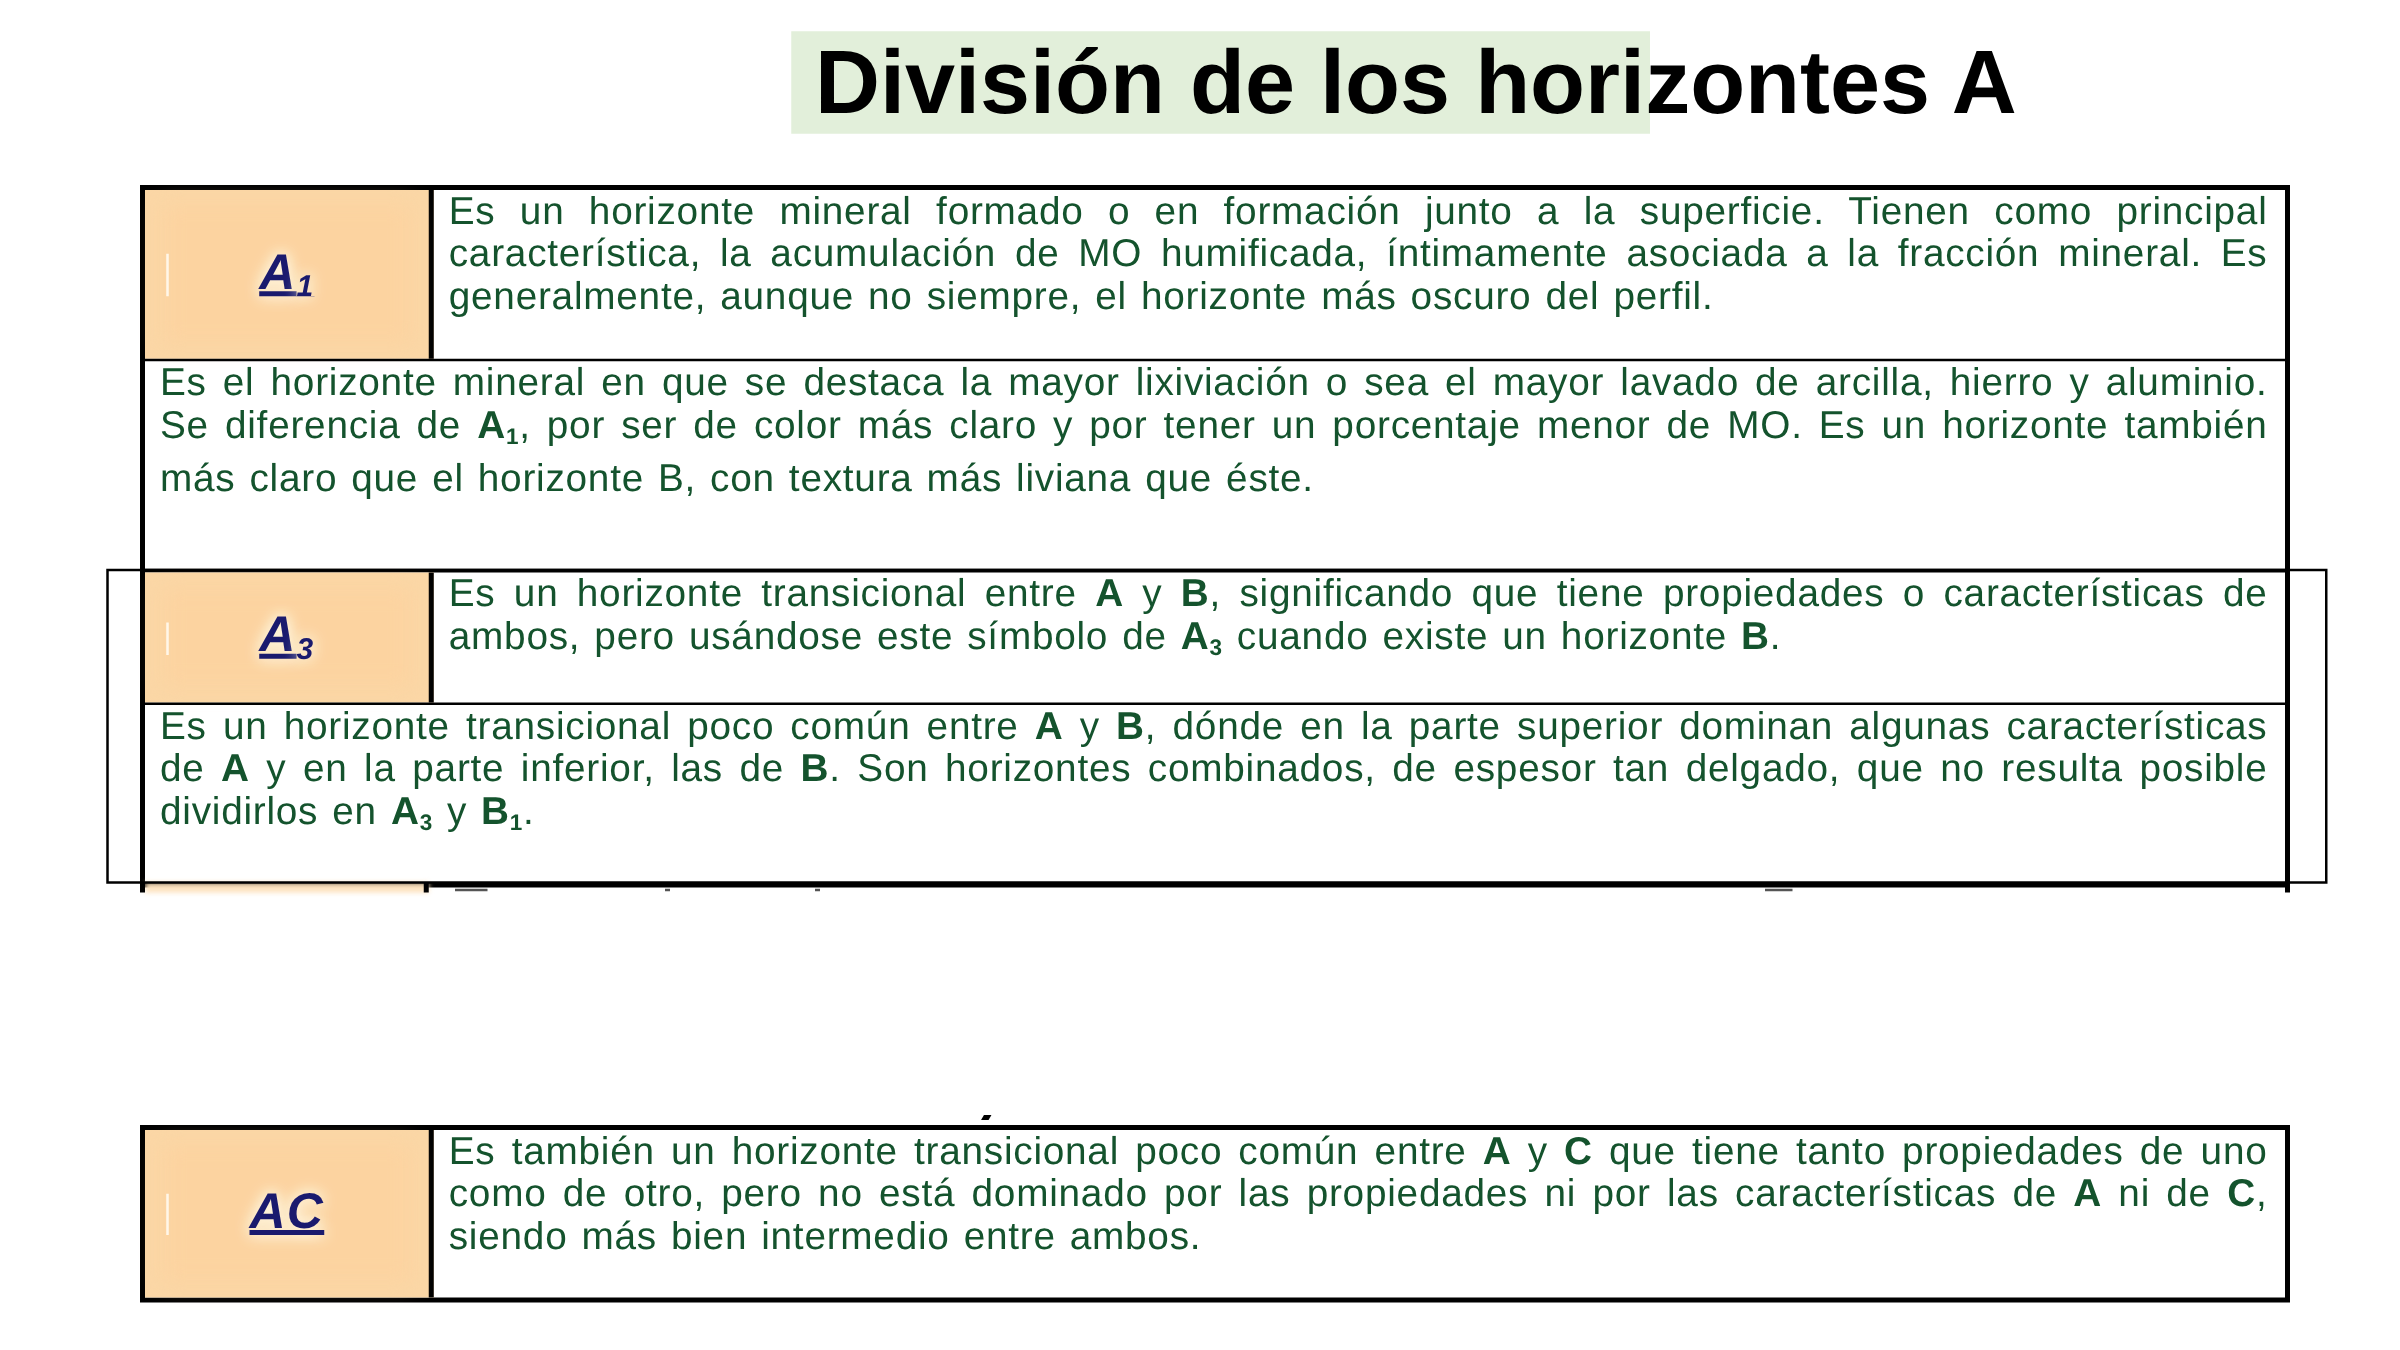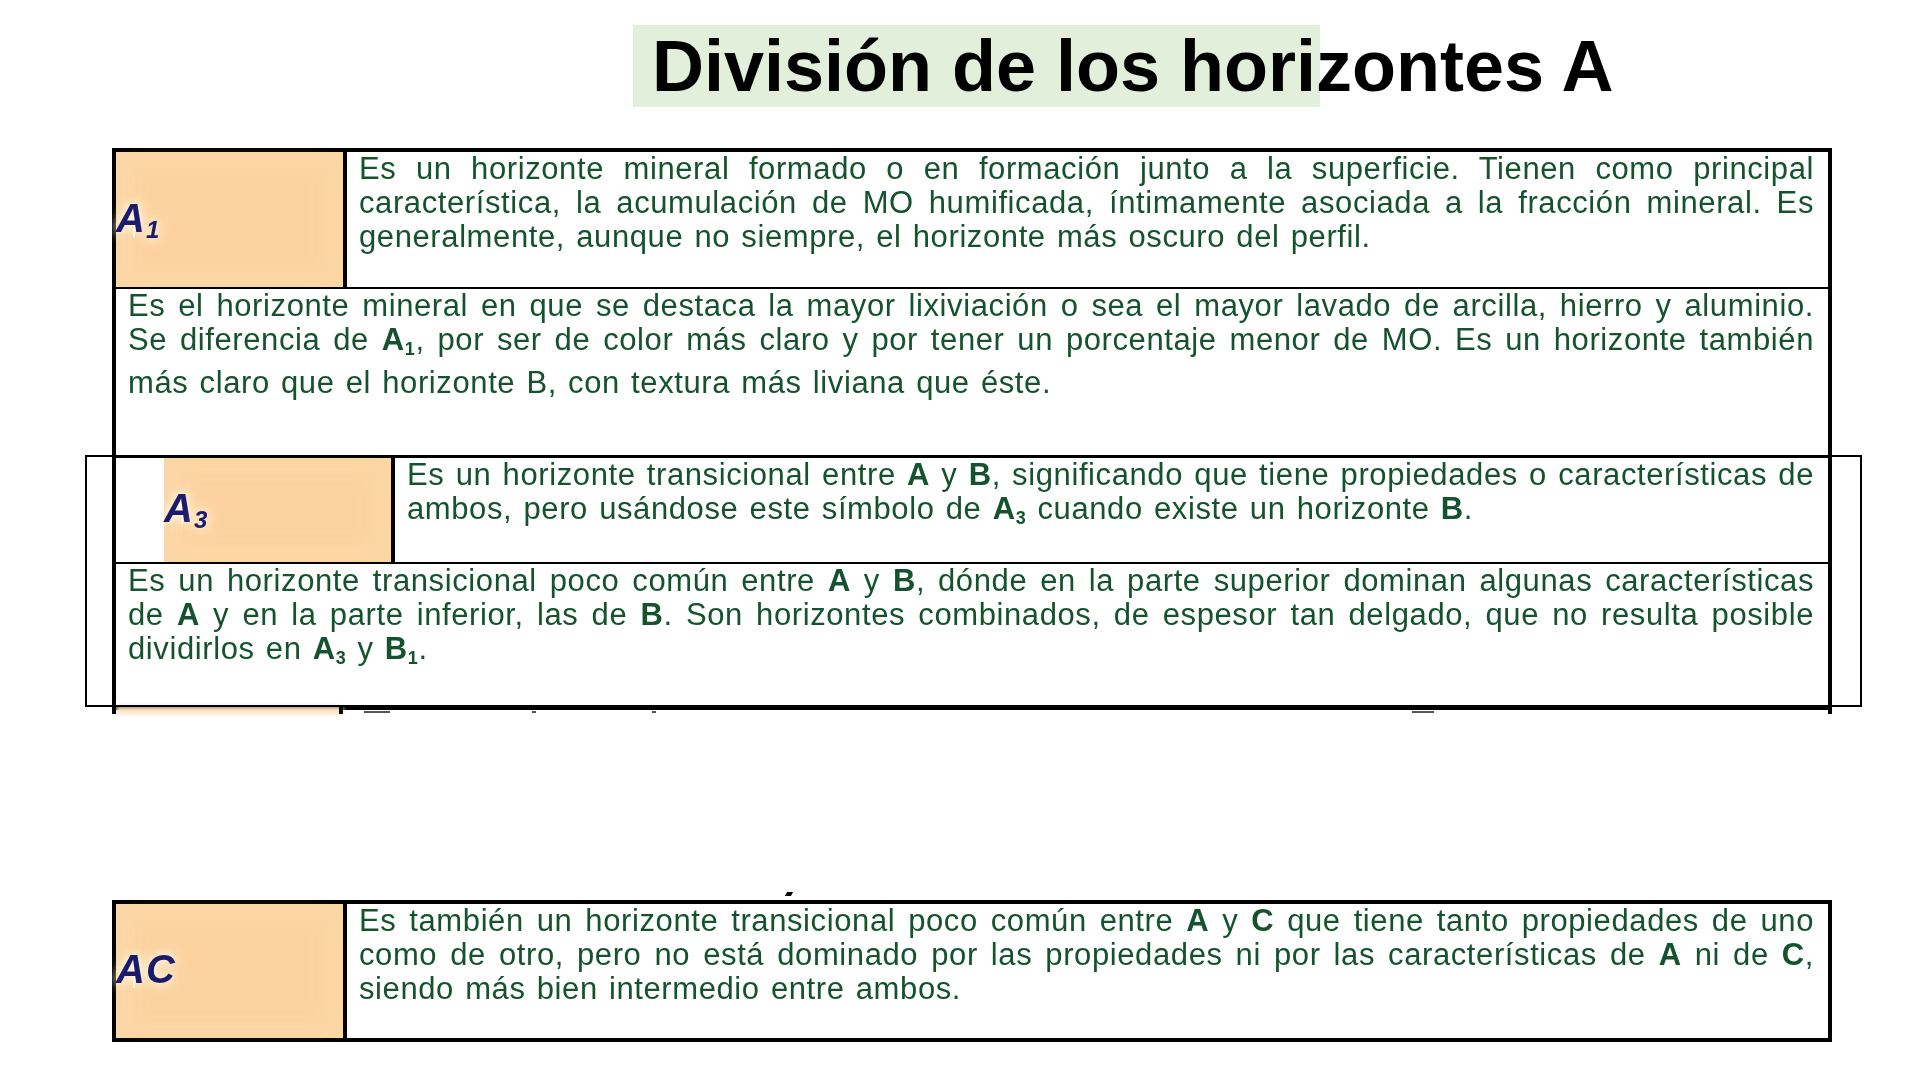--- a/index.html
+++ b/index.html
@@ -31,24 +31,25 @@
   .label-cell::before {
     content: ""; position: absolute; left: 14px; right: 14px; top: 12px; bottom: 12px;
     background: #fcd3a0; filter: blur(8px);
   }
   .label-cell .tick {
     position: absolute; left: 17px; top: 38%; width: 2px; height: 25%;
     background: #fff7ea;
   }
   .label-text {
     position: absolute; left: 0; right: 0; top: 50%; transform: translateY(-50%);
-    font-weight: bold; font-style: italic;
+    text-align: center; font-weight: bold; font-style: italic;
     font-size: 40px; color: #1a1a6e;
     text-shadow: 0 0 10px #fffbe8, 0 0 14px #fff6dd;
     letter-spacing: 1px;
+    text-decoration: underline;
   }
   .label-text sub { font-size: 24px; vertical-align: -6px; }
   .desc-cell {
     flex: 1; height: 100%; box-sizing: border-box;
     padding: 0 14px 0 12px;
     font-size: 31px; line-height: 34.2px; color: #14532d;
     text-align: justify; text-align-last: left;
     letter-spacing: 0.6px; word-spacing: 2px;
     overflow: hidden;
   }
@@ -81,21 +82,21 @@
     </div>
     <div class="desc-cell">Es un horizonte mineral formado o en formación junto a la superficie. Tienen como principal característica, la acumulación de MO humificada, íntimamente asociada a la fracción mineral. Es generalmente, aunque no siempre, el horizonte más oscuro del perfil.</div>
   </div>
   <div class="hline" style="top:135px;"></div>
 
   <div class="row" style="top:137px; height:166px;">
     <div class="desc-cell">Es el horizonte mineral en que se destaca la mayor lixiviación o sea el mayor lavado de arcilla, hierro y aluminio. Se diferencia de <b>A<sub>1</sub></b>, por ser de color más claro y por tener un porcentaje menor de MO. Es un horizonte también más claro que el horizonte B, con textura más liviana que éste.</div>
   </div>
   <div class="hline" style="top:303px; height:3px;"></div>
 
-  <div class="row" style="top:306px; height:104px;padding-left:48px;">
+  <div class="row" style="top:306px; height:104px;">
     <div class="label-cell">
       <span class="tick"></span>
       <div class="label-text"><span>A</span><sub>3</sub></div>
     </div>
     <div class="desc-cell">Es un horizonte transicional entre <b>A</b> y <b>B</b>, significando que tiene propiedades o características de ambos, pero usándose este símbolo de <b>A<sub>3</sub></b> cuando existe un horizonte <b>B</b>.</div>
   </div>
   <div class="hline" style="top:410px;"></div>
 
   <div class="row" style="top:412px; height:142px;">
     <div class="desc-cell">Es un horizonte transicional poco común entre <b>A</b> y <b>B</b>, dónde en la parte superior dominan algunas características de <b>A</b> y en la parte inferior, las de <b>B</b>. Son horizontes combinados, de espesor tan delgado, que no resulta posible dividirlos en <b>A<sub>3</sub></b> y <b>B<sub>1</sub></b>.</div>

